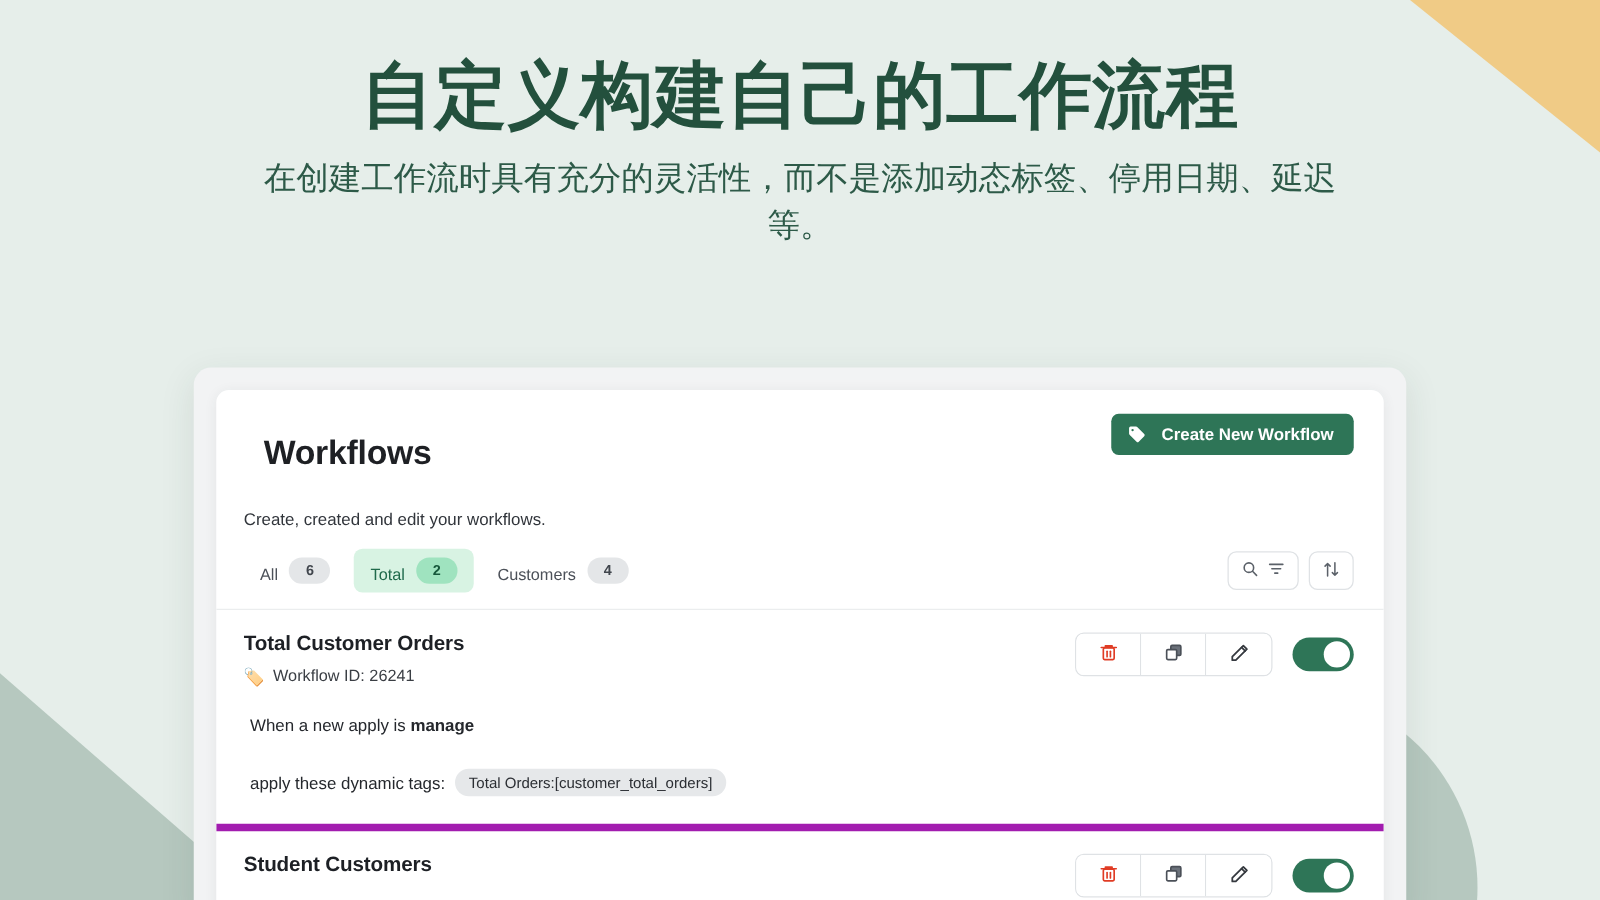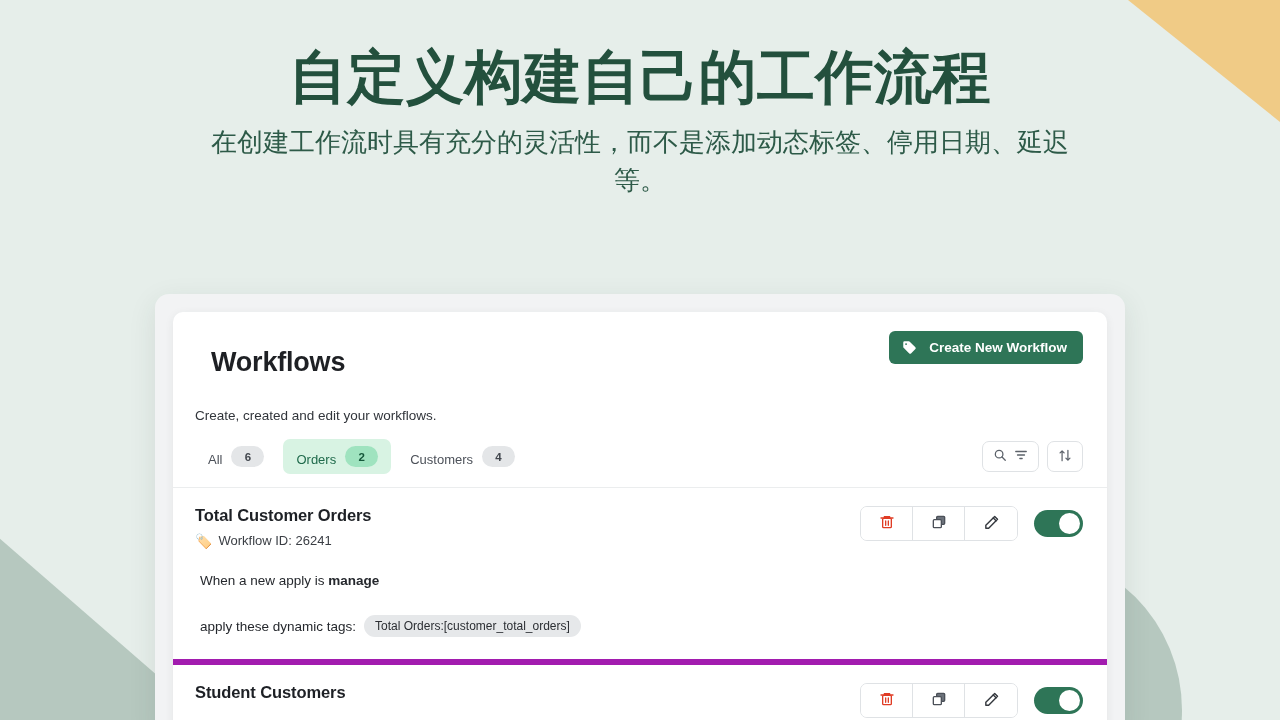--- a/index.html
+++ b/index.html
@@ -316,21 +316,21 @@
 
     <p class="page-subtitle">Create, created and edit your workflows.</p>
 
     <div class="tabs-row">
       <div class="tabs">
         <button class="tab">
           <span>All</span>
           <span class="tab-count">6</span>
         </button>
         <button class="tab is-active">
-          <span>Orders</span>
+          <span>Total</span>
           <span class="tab-count">2</span>
         </button>
         <button class="tab">
           <span>Customers</span>
           <span class="tab-count">4</span>
         </button>
       </div>
 
       <div class="tool-group">
         <button class="icon-btn">

